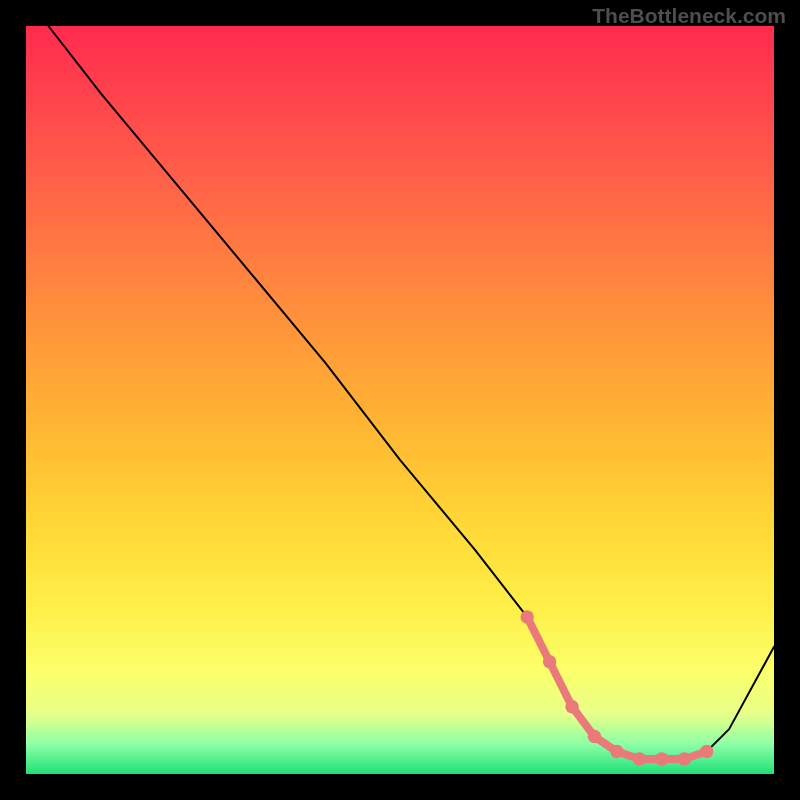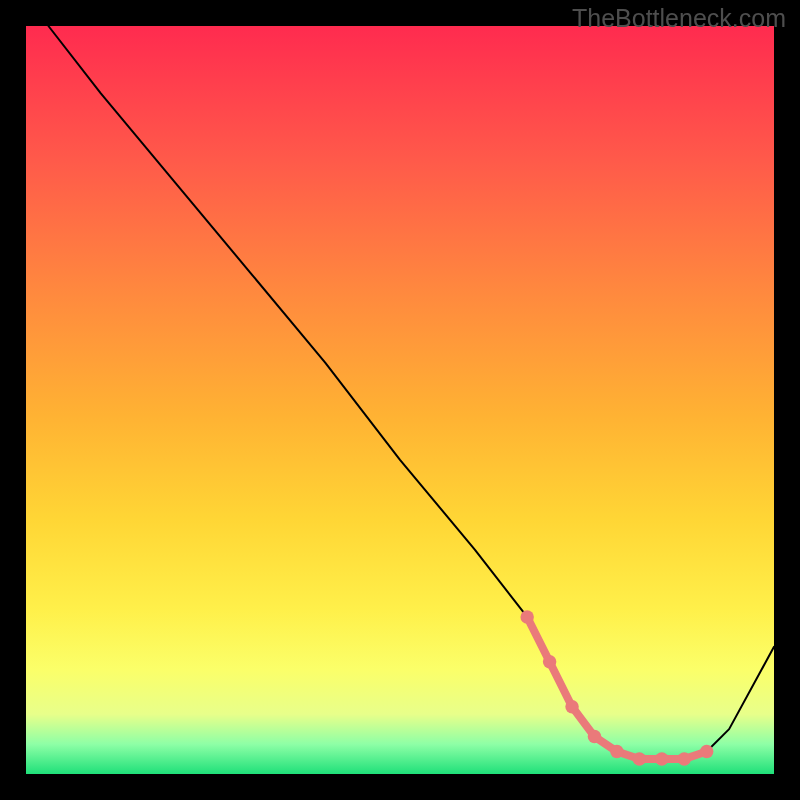--- a/index.html
+++ b/index.html
@@ -9,22 +9,22 @@
     background: #000;
     position: relative;
     font-family: Arial, sans-serif;
     overflow: hidden;
   }
   .watermark {
     position: absolute;
     top: 4px;
     right: 14px;
     color: #4e4e4e;
-    font-size: 25px;
-    font-weight: normal;
+    font-size: 21px;
+    font-weight: bold;
     z-index: 10;
   }
   .plot-area {
     position: absolute;
     left: 26px;
     top: 26px;
     width: 748px;
     height: 748px;
     background: linear-gradient(to bottom,
       #ff2b4f 0%,

